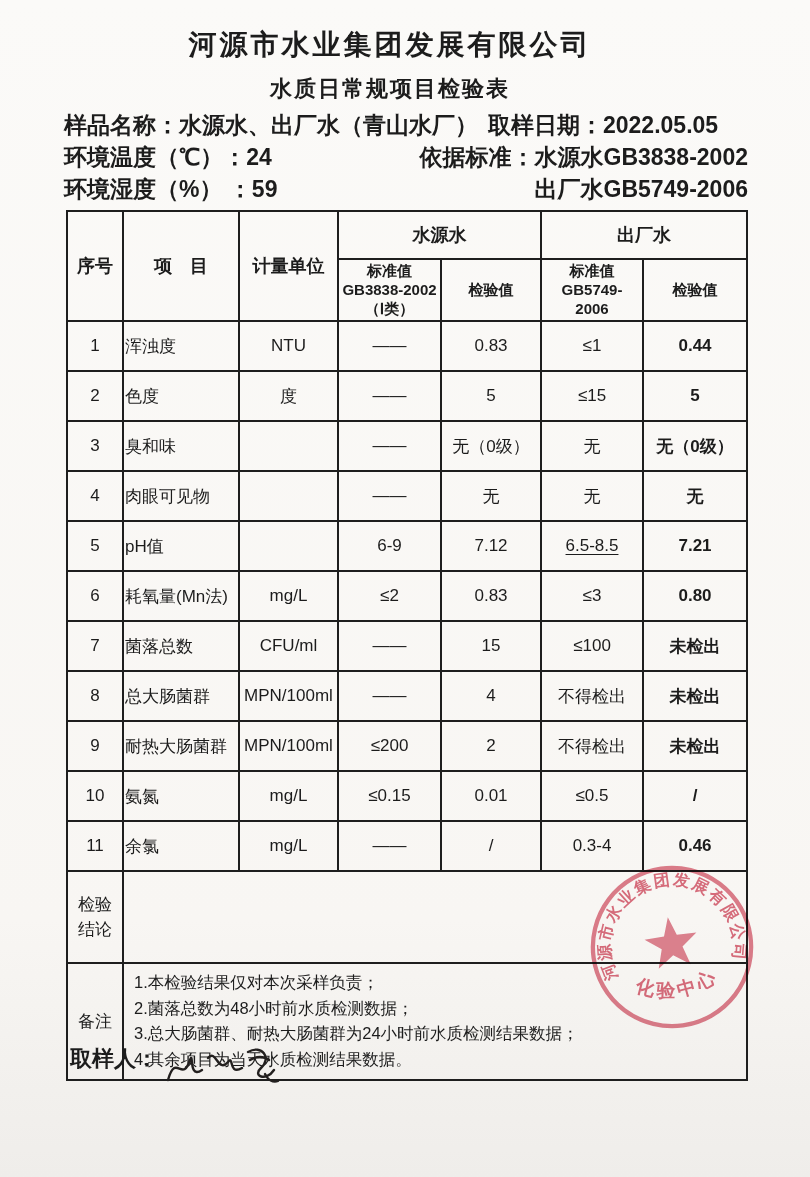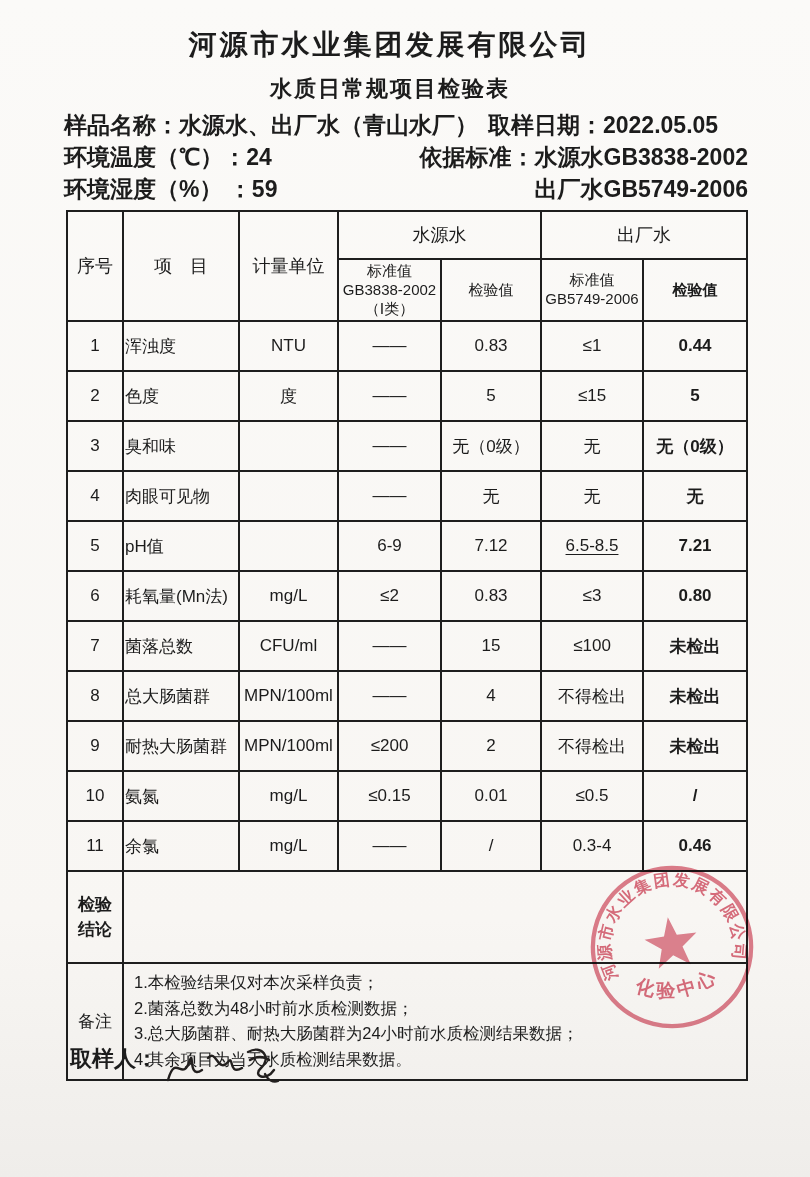--- a/index.html
+++ b/index.html
@@ -33,29 +33,29 @@
     border-collapse:collapse; table-layout:fixed;
     margin:8px 0 0 66px; width:680px;
     background:transparent;
   }
   table.report th, table.report td {
     border:2px solid #1e1e1e;
     text-align:center; vertical-align:middle;
     font-size:17px; padding:2px 3px;
     overflow:hidden;
   }
-  thead th { font-weight:400; }
+  thead th { font-weight:700; }
   thead .group-row th { height:48px; font-size:18px; }
   thead .sub-row th { height:60px; font-size:15px; line-height:1.25; }
   thead th.bold, td.bold { font-weight:bold; }
   tbody tr.data-row { height:50px; }
   tbody td.item { text-align:left; padding-left:1px; font-weight:500; }
   td.u .inner-u { text-decoration:underline; text-underline-offset:3px; }
   tr.conclusion-row { height:92px; }
-  tr.conclusion-row td.label-cell { font-weight:700; line-height:1.5;border-radius:27px; }
+  tr.conclusion-row td.label-cell { font-weight:400; line-height:1.5;border-radius:27px; }
   tr.remarks-row { height:112px; }
   tr.remarks-row td.label-cell { font-weight:500; }
   tr.remarks-row td.remarks-cell {
     text-align:left; padding:6px 17px 6px 10px;
     font-size:16.5px; font-weight:500; line-height:1.55;
   }
 
   
   :root { --seal-color:#d5566a; }
   .seal {

